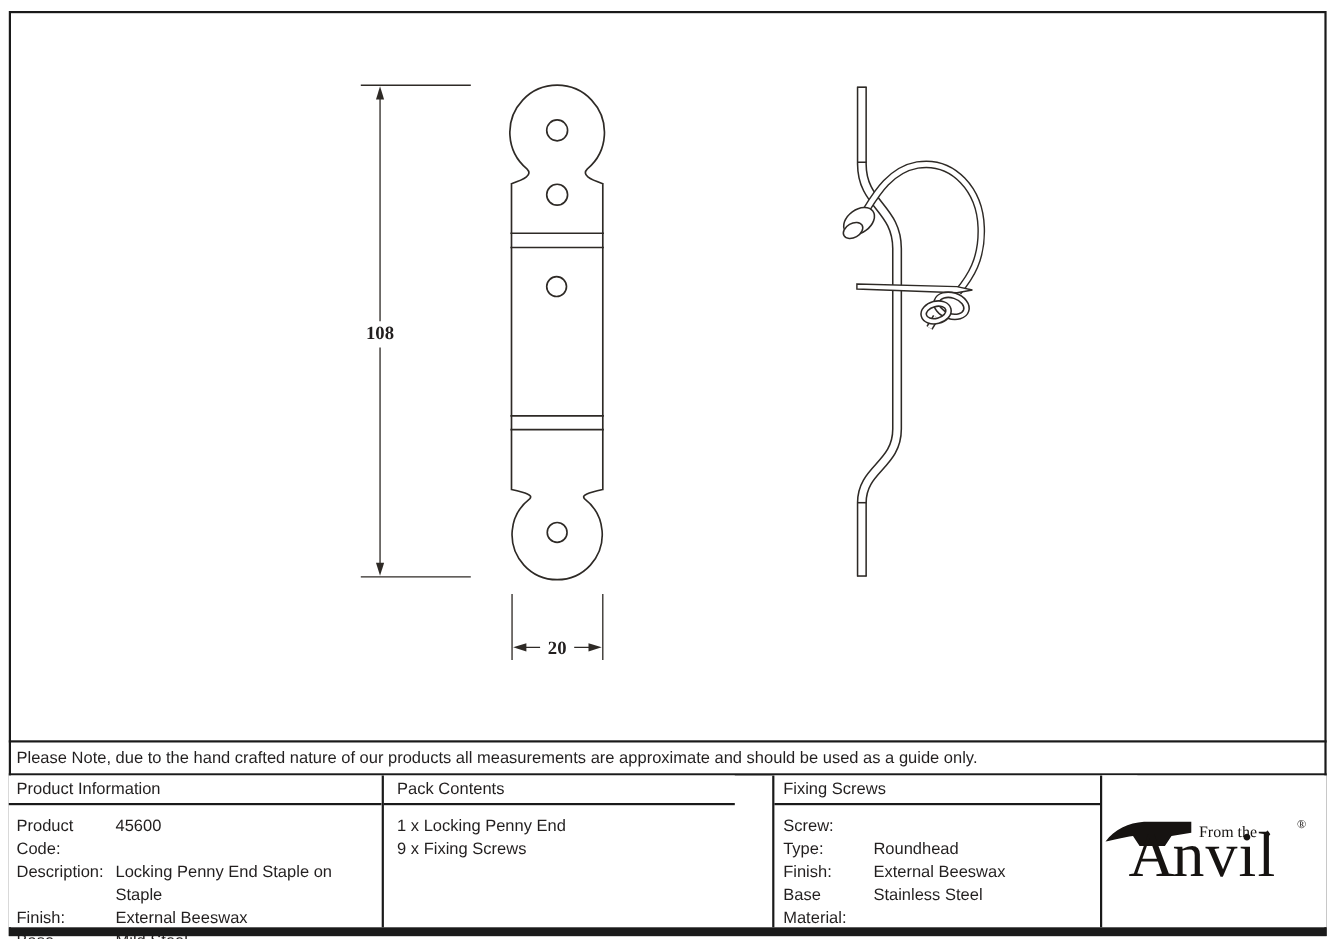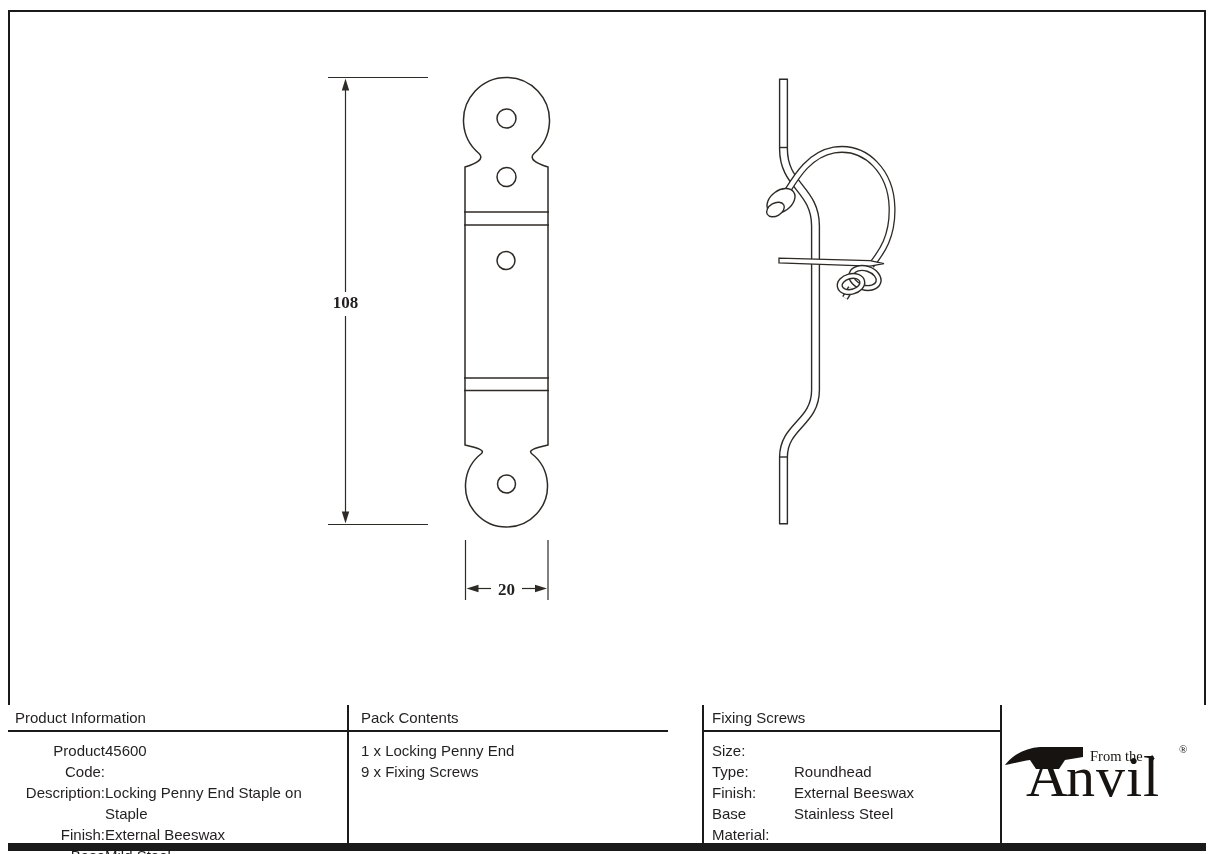--- a/index.html
+++ b/index.html
@@ -25,21 +25,21 @@
   .col4{left:1000px;width:206px;border-left:2px solid #1a1a1a;}
   .hd{
     height:27px;border-bottom:2px solid #1a1a1a;box-sizing:border-box;
     display:flex;align-items:center;font-size:15px;
   }
   .col1 .hd,.col1 .bd{padding-left:7px;}
   .col2 .hd,.col2 .bd{padding-left:12px;}
   .col3 .hd,.col3 .bd{padding-left:8px;}
   .bd{padding-top:8px;font-size:15px;line-height:21px;}
   .kv{display:flex;}
-  .col1 .k{width:90px;flex:none;text-align:right;}
+  .col1 .k{width:90px;flex:none;}
   .col3 .k{width:82px;flex:none;}
   .table-bottom{
     position:absolute;left:8px;top:843px;width:1198px;height:8px;background:#1a1a1a;
   }
   .logo{position:absolute;left:0px;top:36px;width:206px;height:100px;}
 </style>
 </head>
 <body>
 
 <div class="page">
@@ -114,20 +114,23 @@
         <ellipse cx="0" cy="0" rx="11.5" ry="7.8" transform="translate(851,284) rotate(-14)" fill="none" stroke="#ffffff" stroke-width="3.4"></ellipse>
       </g>
 
       <g>
         <ellipse cx="0" cy="0" rx="15.5" ry="10.5" transform="translate(781,201) rotate(-36)" fill="#ffffff" stroke="#2e2a26" stroke-width="1.4"></ellipse>
         <ellipse cx="0" cy="0" rx="9.5" ry="6.4" transform="translate(775.5,209.5) rotate(-30)" fill="#ffffff" stroke="#2e2a26" stroke-width="1.4"></ellipse>
       </g>
     </g>
   </svg>
 
+  <div class="note-bar">
+    <span>Please Note, due to the hand crafted nature of our products all measurements are approximate and should be used as a guide only.</span>
+  </div>
 
   <div class="col col1">
     <div class="hd">Product Information</div>
     <div class="bd">
       <div class="kv">
         <span class="k">Product Code:</span>
         <span class="v">45600</span>
       </div>
       <div class="kv">
         <span class="k">Description:</span>
@@ -149,21 +152,21 @@
     <div class="bd">
       <div>1 x Locking Penny End</div>
       <div>9 x Fixing Screws</div>
     </div>
   </div>
 
   <div class="col col3">
     <div class="hd">Fixing Screws</div>
     <div class="bd">
       <div class="kv">
-        <span class="k">Size:</span>
+        <span class="k">Screw:</span>
       </div>
       <div class="kv">
         <span class="k">Type:</span>
         <span class="v">Roundhead</span>
       </div>
       <div class="kv">
         <span class="k">Finish:</span>
         <span class="v">External Beeswax</span>
       </div>
       <div class="kv">

